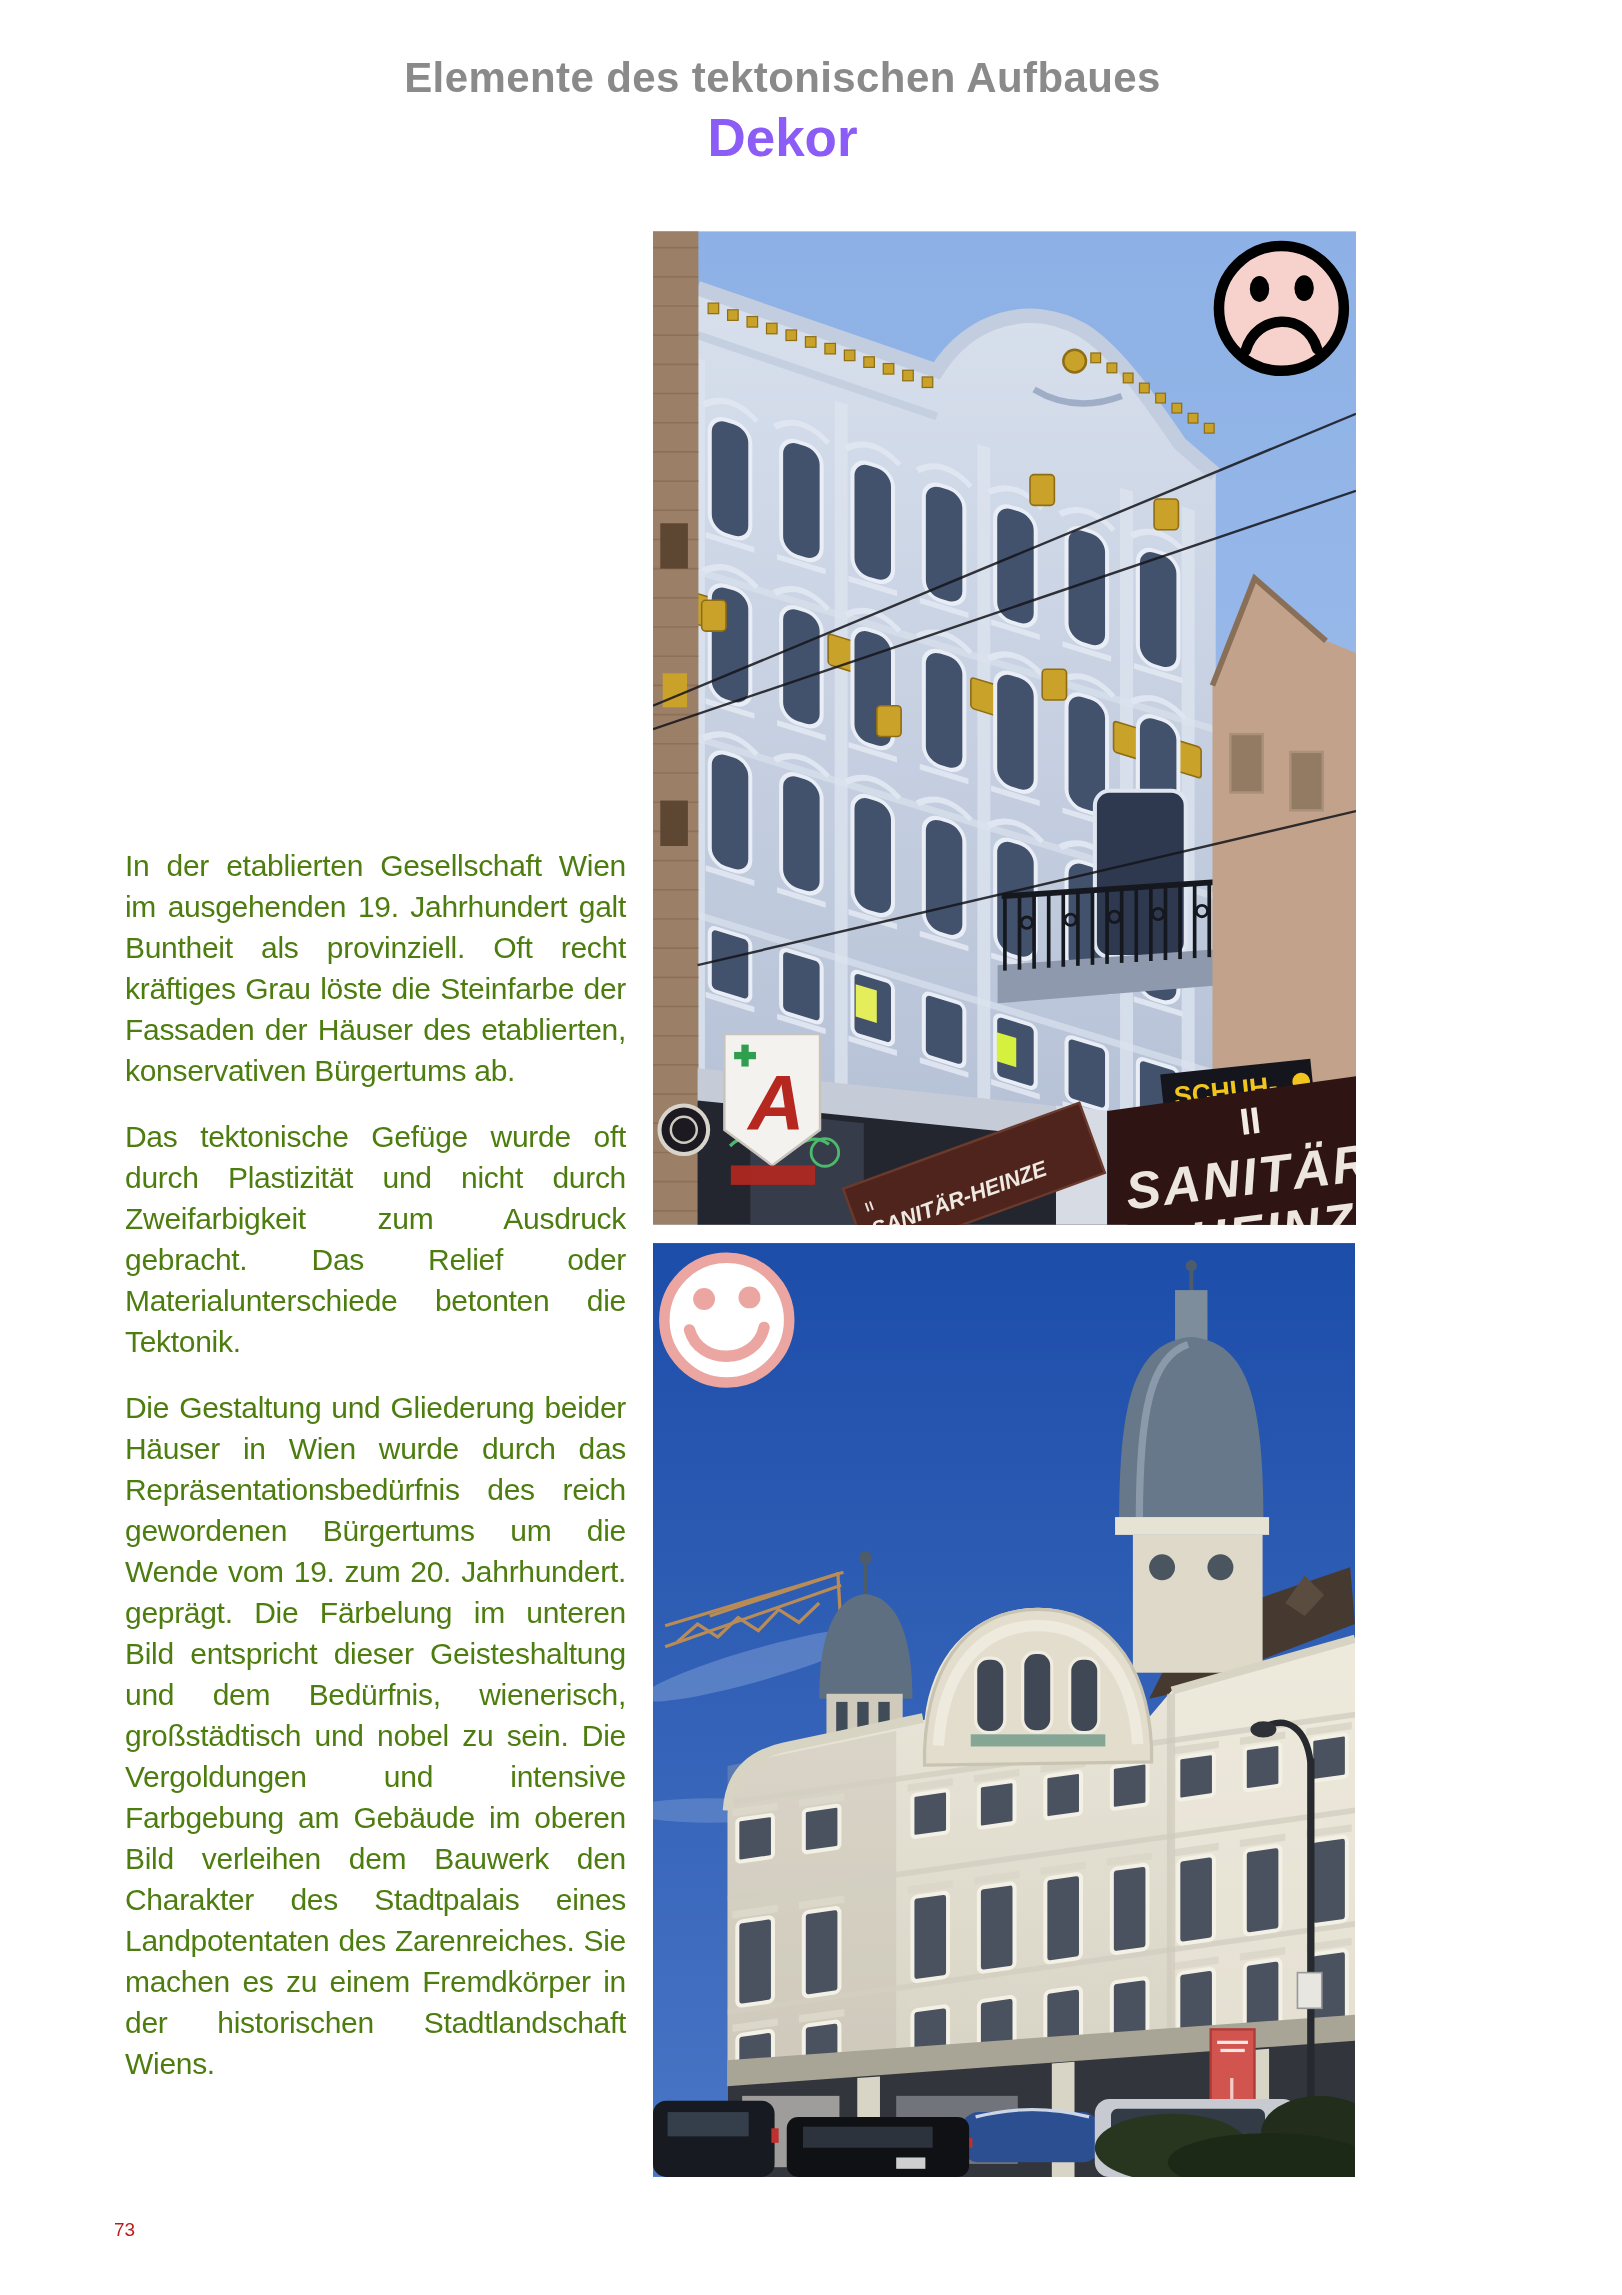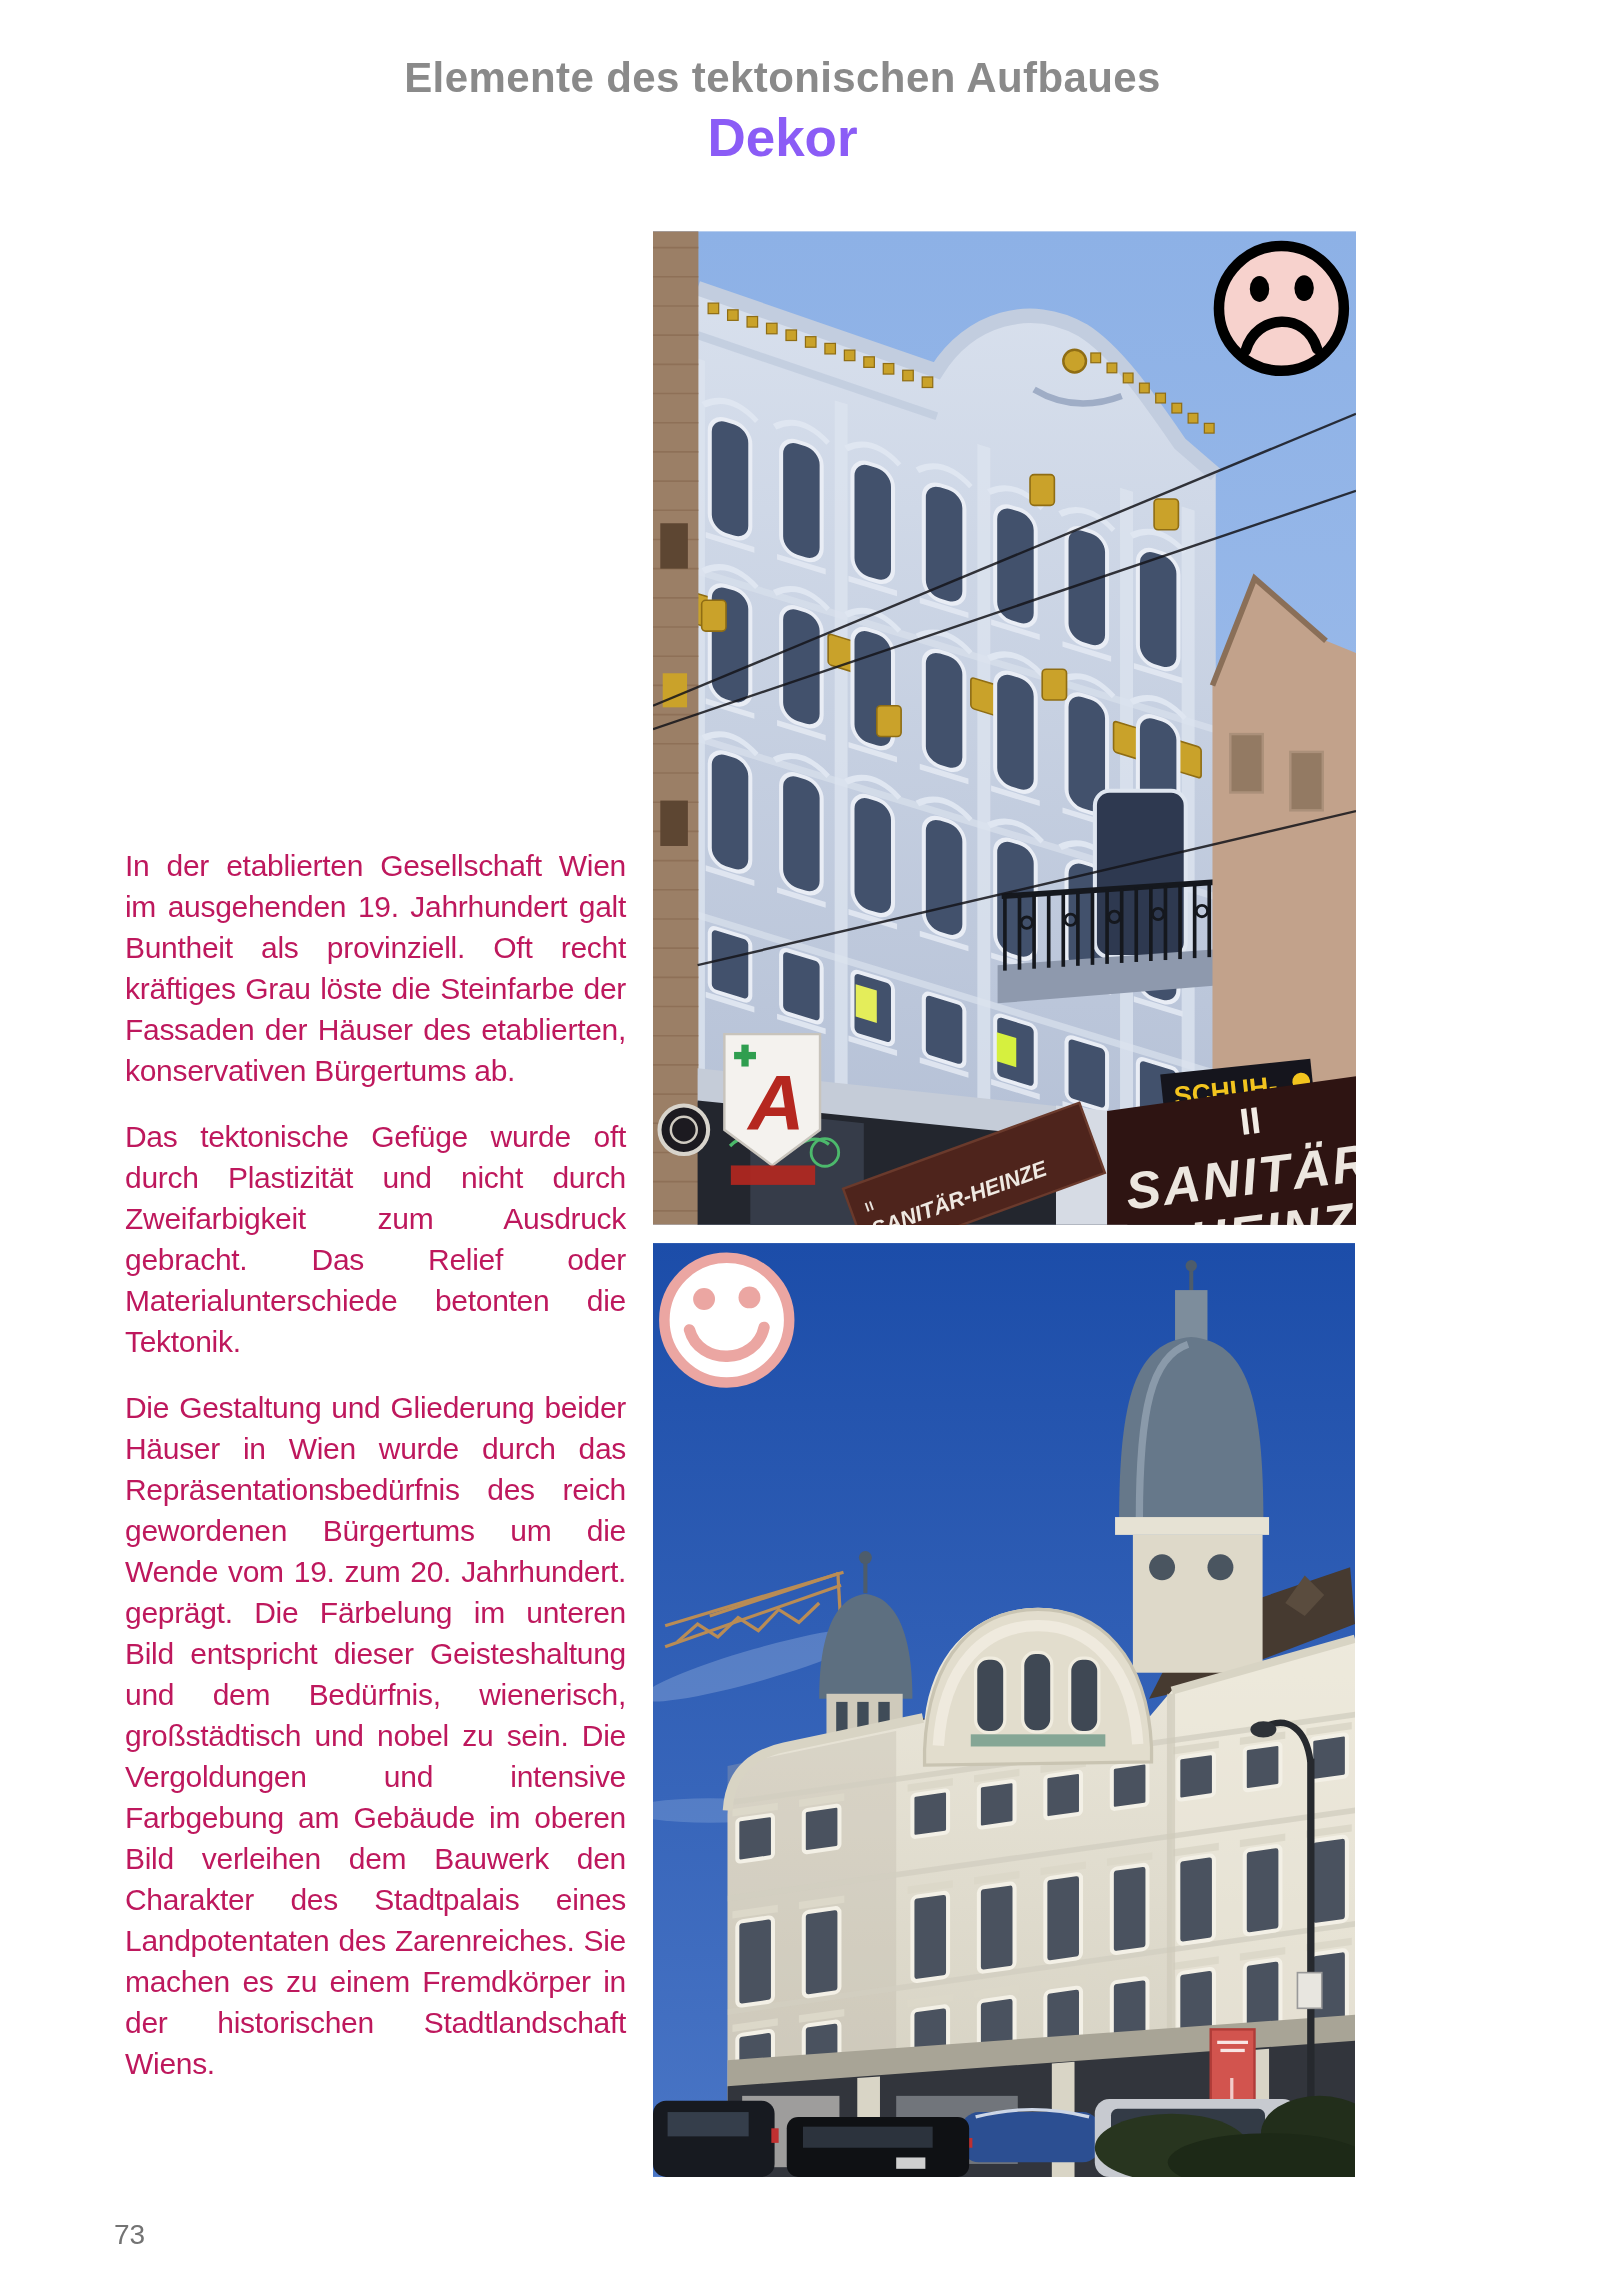--- a/index.html
+++ b/index.html
@@ -1,23 +1,23 @@
 <!DOCTYPE html>
 <html lang="de" style="font-size:13px"><head>
 <meta charset="utf-8">
 <style>
   html,body{margin:0;padding:0;background:#e8e8e8;}
   .page{position:relative;width:1622px;height:2295px;background:#ffffff;margin:0 auto;
         font-family:"Liberation Sans", sans-serif;overflow:hidden;}
   header.titleblock{position:absolute;left:0;top:41px;width:1565px;text-align:center;color:#8a8a8a;}
   h1.title{margin:12px;font-size:42px;font-weight:bold;letter-spacing:0.4px;line-height:50px;}
   h2.subtitle{margin:4.9px 0 0 0;font-size:53px;font-weight:bold;line-height:45px;color:#8b5cf6;}
-  .textcol{position:absolute;left:125px;top:845px;width:501px;color:#be185d;}
+  .textcol{position:absolute;left:125px;top:845px;width:501px;color:#4d7c0f;}
   .textcol p{margin:0 0 25px 0;font-size:30px;line-height:41px;text-align:justify;letter-spacing:-0.3px;}
-  .pagenum{position:absolute;left:114px;top:2219px;font-size:28px;color:#737373;}
+  .pagenum{position:absolute;left:114px;top:2219px;font-size:19px;color:#b91c1c;}
   figure{margin:0;padding:0;}
   .photo{position:absolute;display:block;}
   svg text{font-family:"Liberation Sans", sans-serif;}
 </style>
 </head>
 <body>
 
 <div class="page">
 
   <header class="titleblock">

